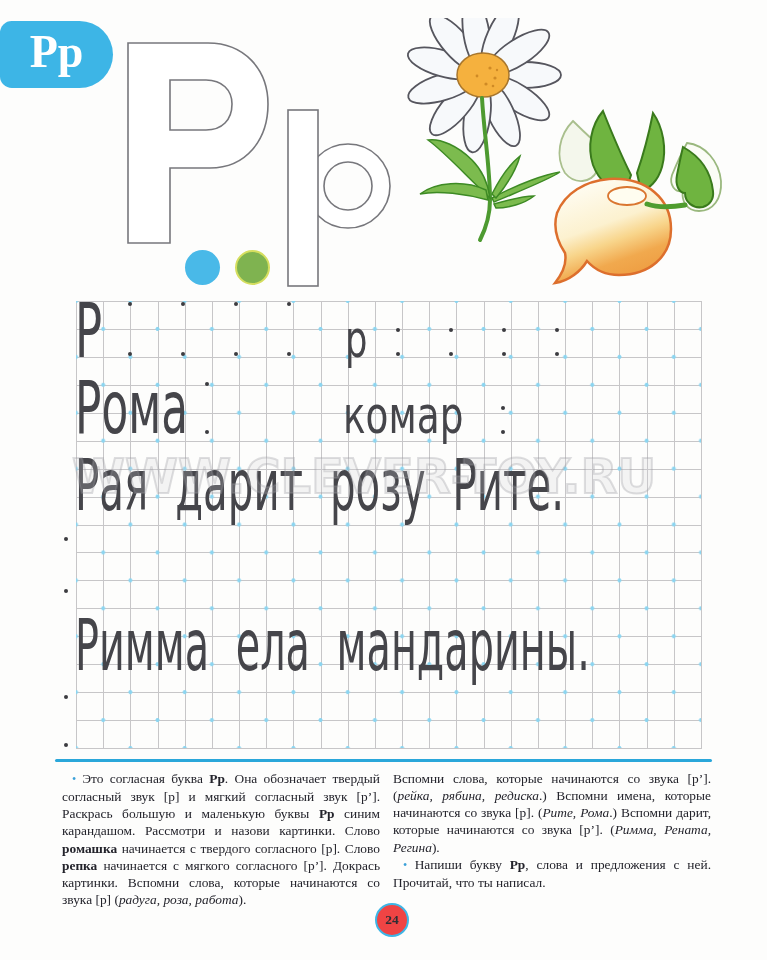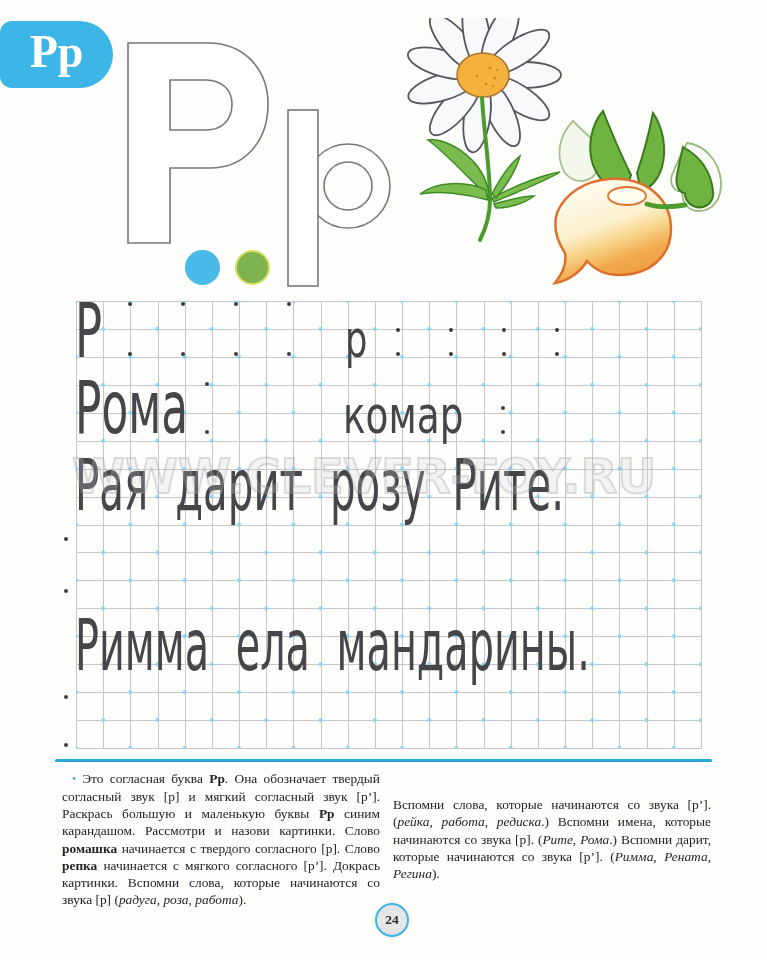--- a/index.html
+++ b/index.html
@@ -50,33 +50,33 @@
   
   .watermark{position:absolute;left:72px;top:448px;font-family:"DejaVu Sans",sans-serif;
              font-weight:bold;font-size:48px;white-space:nowrap;letter-spacing:0;
              color:rgba(210,210,212,0.22);-webkit-text-stroke:2px rgba(150,150,155,0.30);}
 
   
   .separator{position:absolute;left:55px;top:759px;width:657px;height:3px;border-radius:2px;
              background:var(--separator,#2aa7da);}
 
   
-  .cols{position:absolute;left:62px;top:770px;width:650px;display:flex;gap:13px;align-items:center;}
+  .cols{position:absolute;left:62px;top:770px;width:650px;display:flex;gap:13px;}
   .col{width:318px;font-size:13.4px;line-height:17.15px;text-align:justify;color:#23232b;}
   .col p{margin:0;}
   .col p.indent{text-indent:10px;}
   .col b{font-weight:bold;}
   .col i{font-style:italic;}
   .bullet{color:var(--bullet,#3aa0d8);font-size:12px;}
 
   
   .pagenum{position:absolute;left:375px;top:903px;width:30px;height:30px;border-radius:50%;
            border:2.5px solid var(--accent-blue,#3db5e6);display:flex;align-items:center;
            justify-content:center;font-family:"Liberation Serif",serif;font-weight:bold;
-           font-size:13.5px;color:#2e2e34;background:#e5e5e5;}
+           font-size:13.5px;color:#2e2e34;background:#ef4444;}
 </style>
 </head>
 <body>
 
 <div class="badge">
   <span>Рр</span>
 </div>
 
 <svg class="bigletter" style="left:120px;top:40px;" width="152" height="206" viewBox="0 0 152 206">
   <path d="M8,3 L8,203 L50,203 L50,128 L90,128 C126,128 148,100 148,64 C148,29 124,3 88,3 Z
@@ -192,19 +192,20 @@
 
 <div class="watermark">WWW.CLEVER-TOY.RU</div>
 
 <div class="separator"></div>
 
 <div class="cols">
   <div class="col">
     <p class="indent"><span class="bullet">• </span><span>Это согласная буква </span><b>Рр</b><span>. Она обозначает твердый согласный звук [р] и мягкий согласный звук [р’]. Раскрась большую и маленькую буквы </span><b>Рр</b><span> синим карандашом. Рассмотри и назови картинки. Слово </span><b>ромашка</b><span> начинается с твердого согласного [р]. Слово </span><b>репка</b><span> начинается с мягкого согласного [р’]. Докрась картинки. Вспомни слова, которые начинаются со звука [р] (</span><i>радуга, роза, работа</i><span>).</span></p>
   </div>
   <div class="col">
-    <p><span>Вспомни слова, которые начинаются со звука [р’]. (</span><i>рейка, работа, редиска</i><span>.) Вспомни имена, которые начинаются со звука [р]. (</span><i>Рите, Рома</i><span>.) Вспомни дарит, которые начинаются со звука [р’]. (</span><i>Римма, Рената, Регина</i><span>).</span></p>
+    <p><span>Вспомни слова, которые начинаются со звука [р’]. (</span><i>рейка, рябина, редиска</i><span>.) Вспомни имена, которые начинаются со звука [р]. (</span><i>Рите, Рома</i><span>.) Вспомни дарит, которые начинаются со звука [р’]. (</span><i>Римма, Рената, Регина</i><span>).</span></p>
+    <p class="indent"><span class="bullet">• </span><span>Напиши букву </span><b>Рр</b><span>, слова и предложения с ней. Прочитай, что ты написал.</span></p>
   </div>
 </div>
 
 <div class="pagenum">
   <span>24</span>
 </div>
 
 </body></html>

